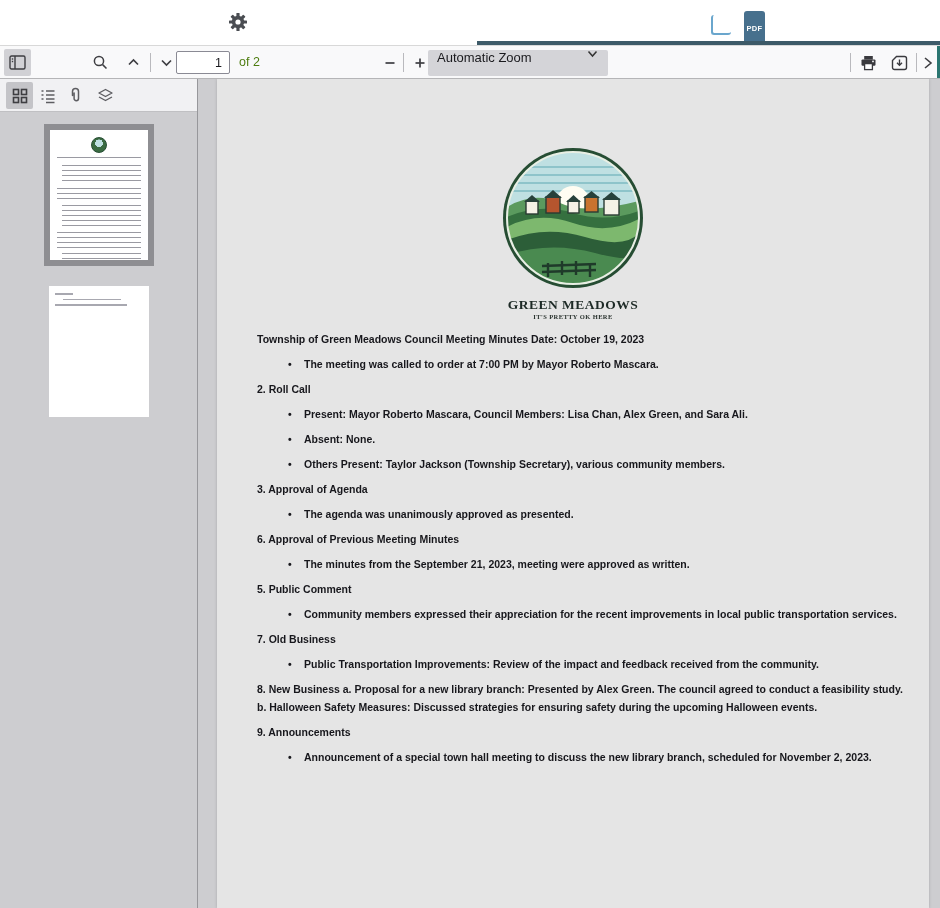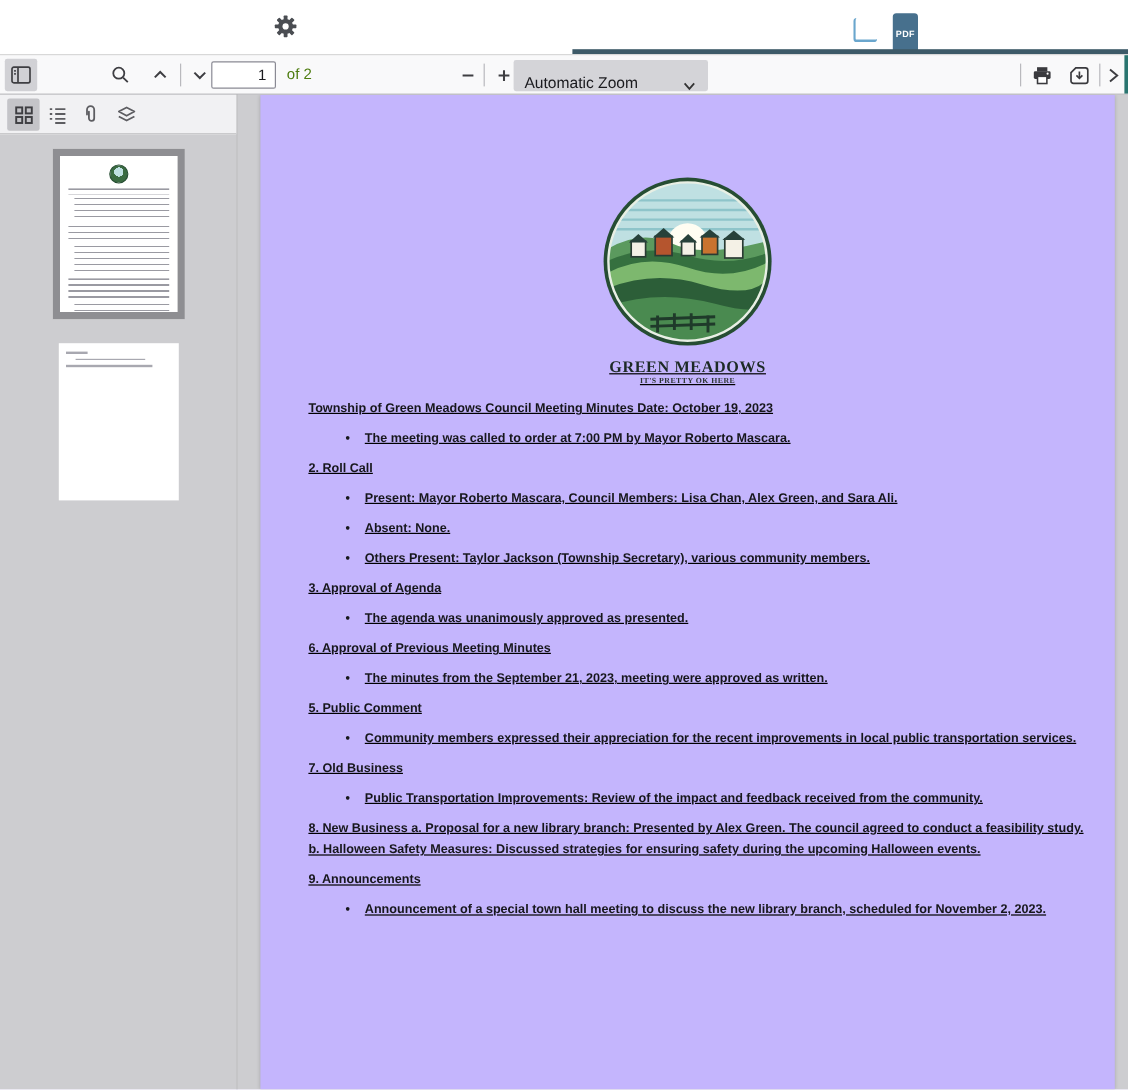--- a/index.html
+++ b/index.html
@@ -14,21 +14,21 @@
   #pdf-tab .badge { position:absolute; left:4px; top:0; width:21px; height:35px; background:#47708d; border-radius:3px; color:#fff; font-size:7.5px; font-weight:bold; display:flex; align-items:center; justify-content:center; letter-spacing:.3px;margin-left:29px; }
   #tab-accent-bar { position:absolute; left:477px; right:0; top:41px; height:4px; background:#3d5a68; }
 
   
   #toolbar { position:absolute; left:0; top:45px; width:940px; height:34px; background:#f9f9fa; border-top:1px solid #d8d8d8; border-bottom:1px solid #b5b5b7; }
   .tbtn { position:absolute; top:3px; width:27px; height:27px; display:flex; align-items:center; justify-content:center; border-radius:2px; cursor:pointer; background:transparent; border:none; }
   .tbtn.active { background:#d1d1d5; }
   .vsep { position:absolute; top:7px; width:1px; height:19px; background:#b9b9bd; }
   #page-num-input { position:absolute; left:176px; top:5px; width:54px; height:23px; border:1px solid #8a8a94; border-radius:2px; background:#fff; text-align:right; padding-right:7px; font-size:12.5px; font-family:"Liberation Sans",sans-serif; color:#1a1a1e; }
   #page-count { position:absolute; left:239px; top:0; height:34px; line-height:33px; font-size:12.5px; color:#4d7c0f; }
-  #zoom-select { position:absolute; left:428px; top:4px; width:162px; height:26px; background:#d4d4d8; border-radius:2px; display:flex; align-items:flex-end; cursor:pointer; }
+  #zoom-select { position:absolute; left:428px; top:4px; width:180px; height:26px; background:#d4d4d8; border-radius:2px; display:flex; align-items:flex-start; cursor:pointer; }
   #zoom-select .lbl { font-size:13px; color:#1a1a1e; padding-left:9px; flex:1; }
   #zoom-select svg { margin-right:10px; }
   #toolbar-right-accent { position:absolute; right:0; top:0; bottom:0; width:3px; background:#2a7570; }
 
   
   #content { position:absolute; left:0; top:79px; width:940px; bottom:0; display:flex; }
 
   
   #sidebar { width:198px; border-right:1px solid #97979b; display:flex; flex-direction:column; }
   #sidebar-toolbar { height:33px; background:#f1f1f3; border-bottom:1px solid #c0c0c3; position:relative; flex:0 0 33px; }
@@ -36,21 +36,21 @@
   .sbtn.active { background:#c4c4c8; }
   #thumb-panel { flex:1; background:#cdcdd0; overflow:hidden; padding-top:12px; }
   #thumb-1 { width:110px; margin:0 auto; border:6px solid #8e8e92; background:#fff; height:142px; cursor:pointer; overflow:hidden; }
   #thumb-1 .mini-logo { width:16px; height:16px; border-radius:50%; background:radial-gradient(circle at 50% 38%, #bfe0e2 0 34%, #3a6b42 35% 100%); border:1.5px solid #264d33; margin:7px auto 4px; }
   .mini-lines { margin:0 7px 3px; background:repeating-linear-gradient(to bottom,#9a9aa2 0 1px,transparent 1px 5px); }
   #thumb-2 { width:100px; margin:20px auto 0; background:#fff; height:131px; cursor:pointer; padding:7px 6px; }
   .mini-line2 { height:1.5px; background:#a8a8b0; margin-bottom:4px; }
 
   
   #viewer { flex:1; background:#cdcdd0; position:relative; overflow:hidden; }
-  #pdf-page { position:absolute; left:19px; top:0; width:712px; height:100%; background:#c4b5fd; box-shadow:0 0 3px rgba(0,0,0,.18);text-decoration:underline; }
+  #pdf-page { position:absolute; left:19px; top:0; width:712px; height:100%; background:#e5e5e5; box-shadow:0 0 3px rgba(0,0,0,.18); }
 
   
   #logo-block { width:170px; margin:66px auto 0; text-align:center; }
   #logo-name { font-family:"Liberation Serif",serif; font-weight:bold; font-size:13.5px; letter-spacing:.5px; color:#1d2a26; margin-top:2px; }
   #logo-tagline { font-family:"Liberation Serif",serif; font-weight:bold; font-size:6.5px; letter-spacing:.4px; color:#2a332f; }
   #doc-text { padding:10px 25px 0 40px; color:#17171c; font-weight:bold; font-size:10.5px; line-height:18px; }
   .doc-h { margin-bottom:7px; }
   .doc-b { margin-bottom:7px; padding-left:47px; position:relative; }
   .doc-b::before { content:"•"; position:absolute; left:31px; top:0; }
 </style>

